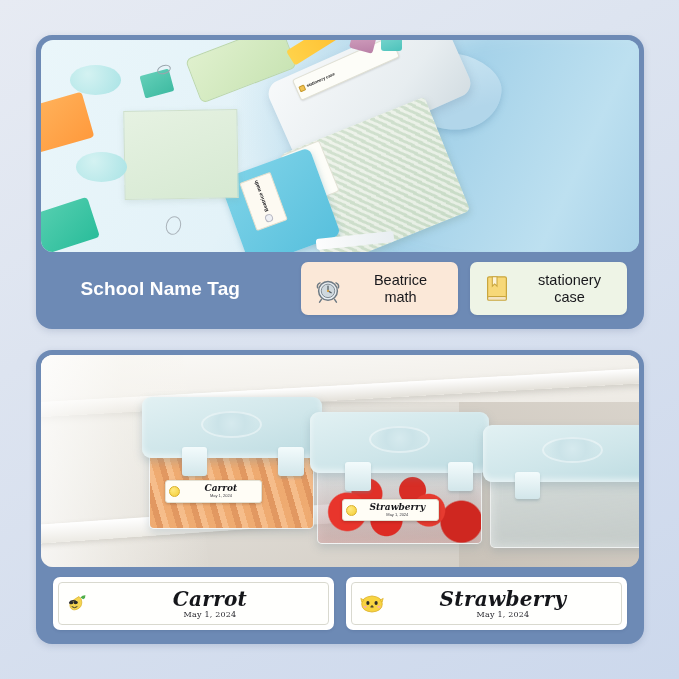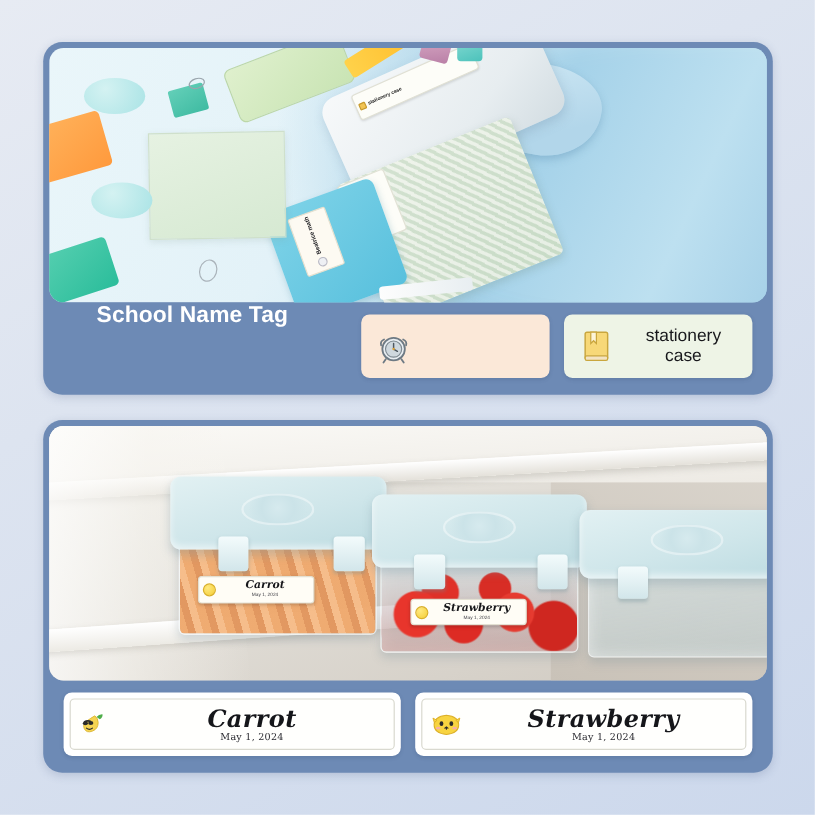--- a/index.html
+++ b/index.html
@@ -46,20 +46,21 @@
     height: 212px;
     border-radius: 12px;
     overflow: hidden;
     position: relative;
     flex: none;
   }
 
   .caption-row {
     flex: 1;
     display: flex;
+    align-items: center;
     padding: 0 12px 4px 12px;
     gap: 10px;
   }
 
   .caption-title {
     color: #ffffff;
     font-size: 19px;
     font-weight: bold;
     letter-spacing: .1px;
     white-space: nowrap;
@@ -452,20 +453,24 @@
           <span class="tag-icon">
             <svg width="30" height="30" viewBox="0 0 32 32">
               <circle cx="16" cy="18" r="10" fill="#e9eef2" stroke="#6e7a84" stroke-width="1.6"></circle>
               <circle cx="16" cy="18" r="7.2" fill="#cfd8de" stroke="#7d8890" stroke-width="1"></circle>
               <path d="M16 18 L16 13 M16 18 L19.4 20" stroke="#4d575f" stroke-width="1.3" stroke-linecap="round" fill="none"></path>
               <circle cx="16" cy="18" r="1.1" fill="#e0a43a"></circle>
               <path d="M7.5 9.5 a4.4 4.4 0 0 0 -2.6 5.2" stroke="#6e7a84" stroke-width="1.6" fill="none" stroke-linecap="round"></path>
               <path d="M24.5 9.5 a4.4 4.4 0 0 1 2.6 5.2" stroke="#6e7a84" stroke-width="1.6" fill="none" stroke-linecap="round"></path>
               <path d="M9 27 L7 30 M23 27 L25 30" stroke="#6e7a84" stroke-width="1.6" stroke-linecap="round"></path>
             </svg>
+          </span>
+          <span class="tag-text">
+            <span>Beatrice</span><br>
+            <span>math</span>
           </span>
         </div>
 
         <div class="tag" style="background:#eef4e6;">
           <span class="tag-icon">
             <svg width="28" height="30" viewBox="0 0 28 32">
               <rect x="4" y="3" width="20" height="24" rx="1.6" fill="#f7d878" stroke="#c9a63e" stroke-width="1.3"></rect>
               <rect x="4" y="24" width="20" height="4" rx="1.4" fill="#f3e3c2" stroke="#c9a63e" stroke-width="1.2"></rect>
               <path d="M9 3 L9 13 L11.5 10.6 L14 13 L14 3 Z" fill="#fdf4d8" stroke="#c9a63e" stroke-width="1.1"></path>
             </svg>

